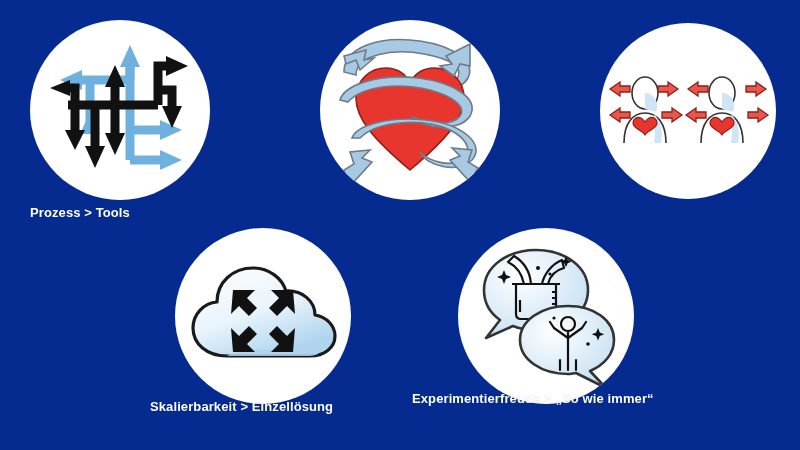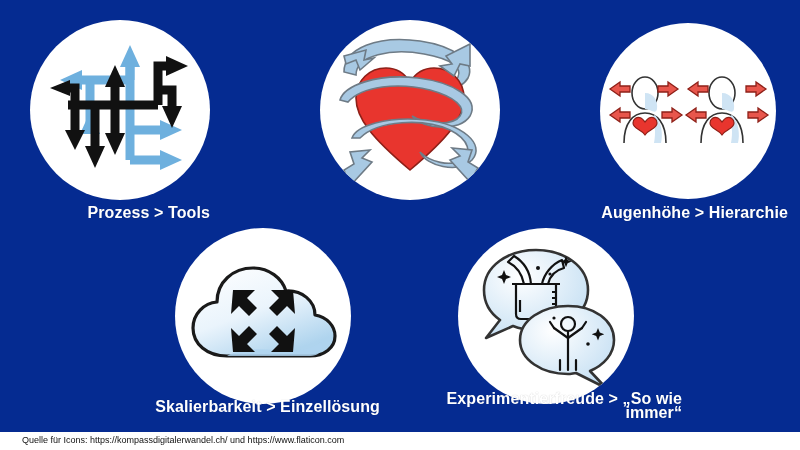--- a/index.html
+++ b/index.html
@@ -38,23 +38,23 @@
   }
   .circle svg {
     display: block;
   }
 
   
   .caption {
     position: absolute;
     color: #ffffff;
     font-weight: bold;
-    font-size: 16px;
+    font-size: 13px;
     line-height: 14px;
-    text-align: right;
+    text-align: left;
     white-space: pre-line;
     letter-spacing: 0.1px;
     text-shadow: 0 0 1px rgba(0,0,0,0.25);
   }
 
   
   #node-prozess   { left: 30px;  top: 20px; }
   #node-prozess .circle   { width: 180px; height: 180px; }
   #cap-prozess    { left: 30px;  top: 206px; width: 180px; }
 
@@ -210,21 +210,20 @@
 
           <path d="M88 66 L98 59 L98 63 L108 63 L108 69 L98 69 L98 73 Z"></path>
           <path d="M86 92 L96 85 L96 89 L106 89 L106 95 L96 95 L96 99 Z"></path>
 
           <path d="M166 66 L156 59 L156 63 L146 63 L146 69 L156 69 L156 73 Z"></path>
           <path d="M168 92 L158 85 L158 89 L148 89 L148 95 L158 95 L158 99 Z"></path>
         </g>
       </svg>
     </div>
   </div>
-  <div class="caption" id="cap-augenhoehe">Augenhöhe &gt; Hierarchie</div>
 
   <div class="node" id="node-skalier">
     <div class="circle">
       <svg width="176" height="176" viewBox="0 0 176 176">
         <defs>
           <linearGradient id="cloudgrad" x1="0" y1="0" x2="0.6" y2="1">
             <stop offset="0%" stop-color="#ffffff"></stop>
             <stop offset="55%" stop-color="#EAF4FC"></stop>
             <stop offset="100%" stop-color="#AFD4EE"></stop>
           </linearGradient>
@@ -295,17 +294,14 @@
         <g fill="#111111">
           <path d="M140 100 l1.8 4.5 4.5 1.8 -4.5 1.8 -1.8 4.5 -1.8 -4.5 -4.5 -1.8 4.5 -1.8 Z"></path>
           <circle cx="130" cy="116" r="1.8"></circle>
           <circle cx="96" cy="90" r="1.6"></circle>
         </g>
       </svg>
     </div>
   </div>
   <div class="caption" id="cap-experiment">Experimentierfreude &gt; „So wie immer“</div>
 
-  <div id="footer">
-    <div id="footer-text">Quelle für Icons: https://kompassdigitalerwandel.ch/ und https://www.flaticon.com</div>
-  </div>
 
 </div>
 
 </body></html>

